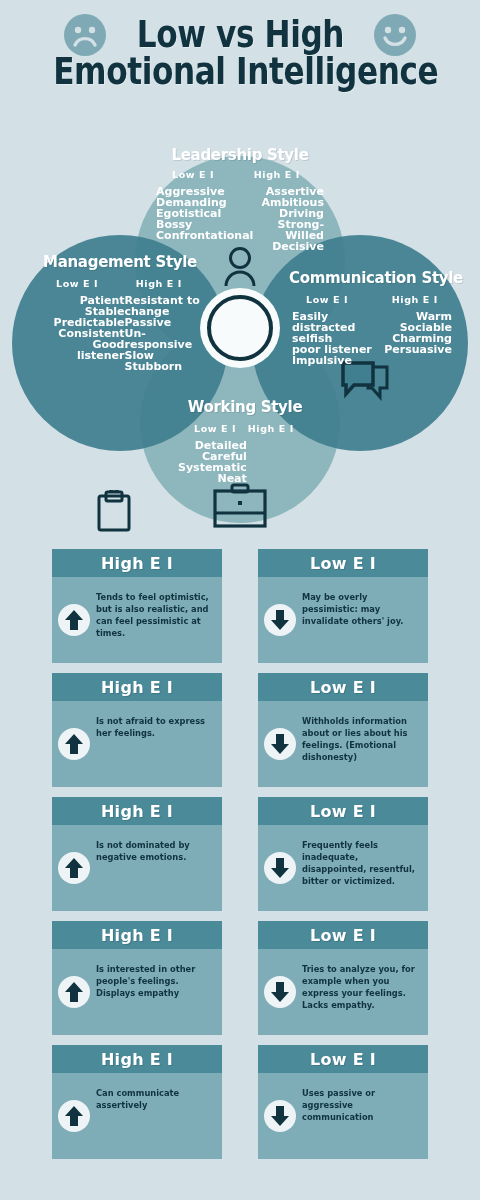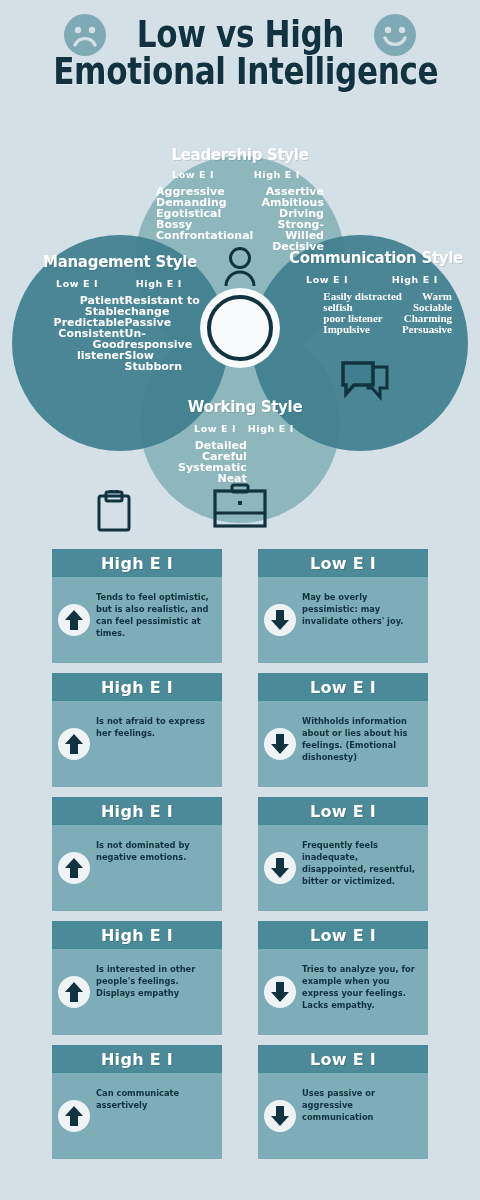--- a/index.html
+++ b/index.html
@@ -45,26 +45,26 @@
     text-shadow:1px 1px 0 rgba(0,0,0,0.10); }
   .colhead { font-size:9.5px; font-weight:bold; color:#ffffff; letter-spacing:0.6px; }
   .lst { font-size:11px; line-height:11px; font-weight:bold; color:#ffffff; }
   .cols { display:flex; gap:0; }
   .col-low { text-align:left; }
   .col-high { text-align:right; }
 
   
   #g-leadership { left:128px; top:18px; width:224px; }
   #g-management { left:22px;  top:125px; width:196px; }
-  #g-communication { left:278px; top:121px; width:196px; }
+  #g-communication { left:278px; top:141px; width:196px; }
   #g-working { left:150px; top:270px; width:190px; }
 
   #g-leadership .cols, #g-working .cols { justify-content:space-between; padding:0 28px; }
   #g-management .cols { justify-content:space-between; padding:0 14px 0 28px; }
-  #g-communication .cols { justify-content:flex-end; padding:0 22px 0 14px;font-family:Liberation Serif, serif; }
+  #g-communication .cols { justify-content:center; padding:0 22px 0 14px; }
 
   .hrow { display:flex; justify-content:space-between; }
   #g-leadership .hrow { padding:0 52px 0 44px; }
   #g-working .hrow { padding:0 46px 0 44px; }
   #g-management .hrow { padding:0 36px 0 34px; }
   #g-communication .hrow { padding:0 36px 0 28px; }
 
   
   .cards { padding:6px 52px 0 52px; }
   .card-row { display:flex; gap:36px; margin-bottom:10px; }

